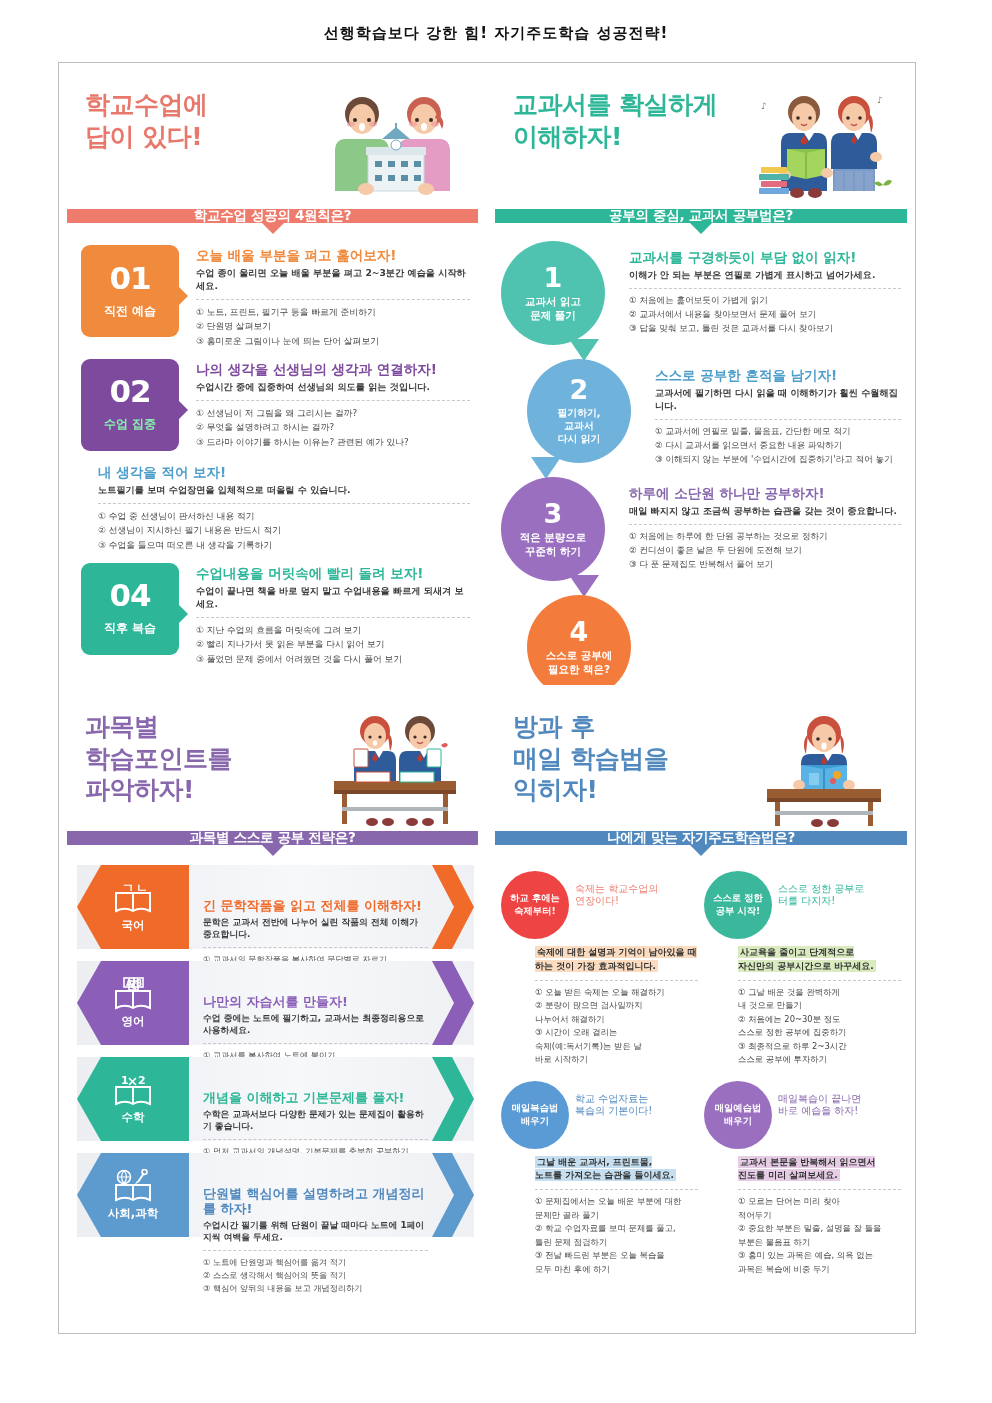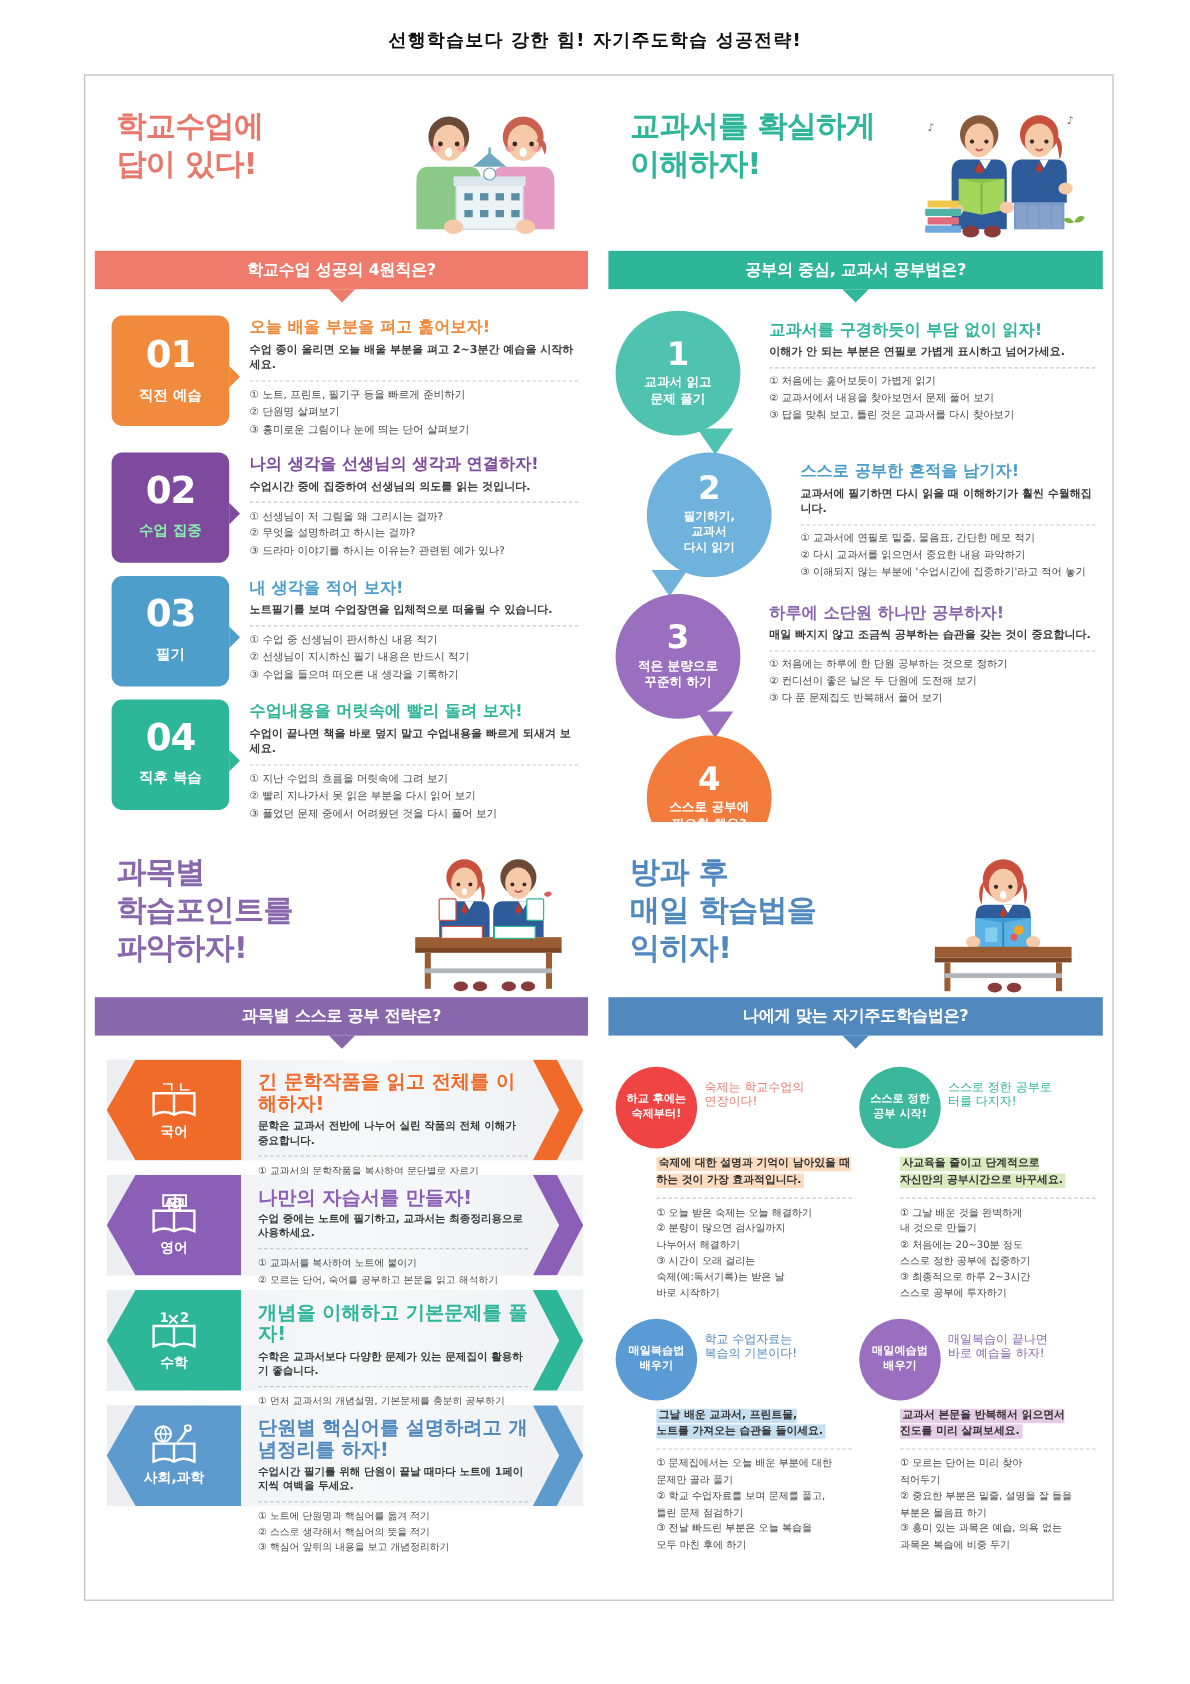--- a/index.html
+++ b/index.html
@@ -13,21 +13,21 @@
   .page-title {
     text-align: center;
     font-size: 15px;
     font-weight: bold;
     letter-spacing: 1px;
     color: #111;
     padding: 24px 0 12px 0;
   }
   .poster {
     position: absolute;
-    left: 70px; top: 62px;
+    left: 58px; top: 62px;
     width: 858px; height: 1272px;
     border: 1px solid #bdbdbd;
     background: #fff;
   }
   .quad-grid {
     display: grid;
     grid-template-columns: 1fr 1fr;
     grid-template-rows: 622px 1fr;
     width: 100%; height: 100%;
   }
@@ -44,21 +44,21 @@
   .q-head-title {
     font-size: 25px; line-height: 1.26; font-weight: bold;
     white-space: pre-line; letter-spacing: -0.5px;
   }
   .q-art {
     position: absolute; right: 16px; bottom: 2px;
     width: 150px; height: 120px;
   }
   .bar {
     position: relative;
-    height: 32px;
+    height: 14px;
     display: flex; align-items: center; justify-content: center;
     color: #fff; font-size: 13.5px; font-weight: bold; letter-spacing: -0.3px;
     margin: 0 8px;
   }
   .bar::after {
     content: ""; position: absolute; left: 50%; bottom: -11px;
     transform: translateX(-50%);
     border-left: 11px solid transparent; border-right: 11px solid transparent;
     border-top: 11px solid currentColor;
   }
@@ -117,21 +117,21 @@
     background: linear-gradient(90deg, #eceef2 0%, #f7f8fa 55%, #eef0f3 100%);
   }
   .subj-tag {
     position: relative; flex: 0 0 112px; height: 84px; color: #fff;
     clip-path: polygon(0 50%, 24px 0, 112px 0, 112px 100%, 24px 100%);
     display: flex; flex-direction: column; align-items: center; justify-content: center;
   }
   .subj-icon { width: 40px; height: 33px; margin-bottom: 4px; }
   .subj-name { font-size: 11.5px; font-weight: bold; }
   .subj-body { position: relative; flex: 1; padding: 10px 46px 0 14px; }
-  .subj-title { font-size: 16px; font-weight: bold; line-height: 1.15; }
+  .subj-title { font-size: 13px; font-weight: bold; line-height: 1.15; margin-top: 24px; }
   .subj-lead { font-size: 8.8px; color: #3b3b3b; margin-top: 3px; font-weight: bold; }
   .subj-list li { list-style: none; font-size: 8.2px; color: #4a4a4a; line-height: 1.6; }
   .subj-arrow {
     position: absolute; right: 0; top: 0; width: 42px; height: 84px;
     clip-path: polygon(0 0, 20px 0, 42px 50%, 20px 100%, 0 100%, 22px 50%);
   }
 
   
   .cards {
     padding: 16px 14px 0 14px;
@@ -237,24 +237,20 @@
             <div class="step-lead">수업시간 중에 집중하여 선생님의 의도를 읽는 것입니다.</div>
             <div class="dashline"></div>
             <ul class="step-list">
               <li>① 선생님이 저 그림을 왜 그리시는 걸까?</li>
               <li>② 무엇을 설명하려고 하시는 걸까?</li>
               <li>③ 드라마 이야기를 하시는 이유는? 관련된 예가 있나?</li>
             </ul>
           </div>
         </div>
         <div class="step">
-          <div class="step-badge" style="background:#4E9ECB;color:#4E9ECB">
-            <div class="step-num" style="color:#fff">03</div>
-            <div class="step-sub" style="color:#fff">필기</div>
-          </div>
           <div class="step-body">
             <div class="step-title" style="color:#4E9ECB">내 생각을 적어 보자!</div>
             <div class="step-lead">노트필기를 보며 수업장면을 입체적으로 떠올릴 수 있습니다.</div>
             <div class="dashline"></div>
             <ul class="step-list">
               <li>① 수업 중 선생님이 판서하신 내용 적기</li>
               <li>② 선생님이 지시하신 필기 내용은 반드시 적기</li>
               <li>③ 수업을 들으며 떠오른 내 생각을 기록하기</li>
             </ul>
           </div>

